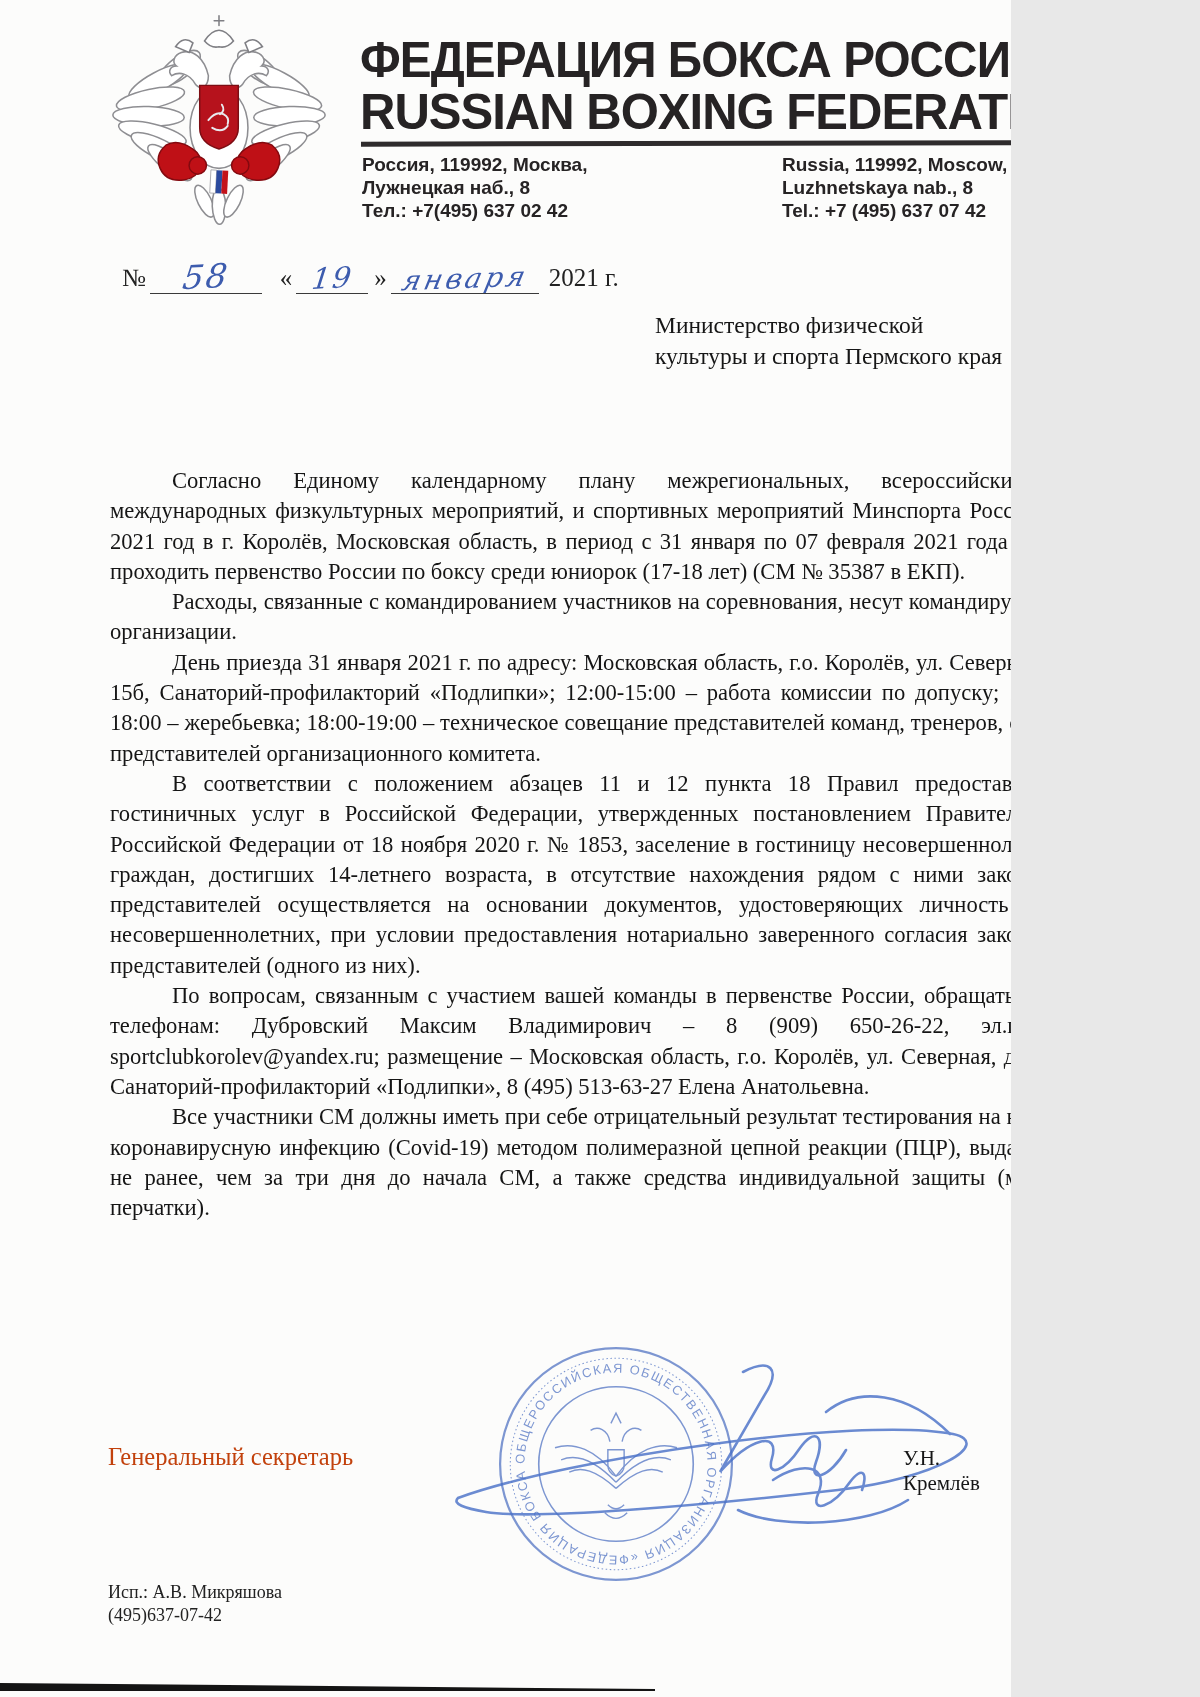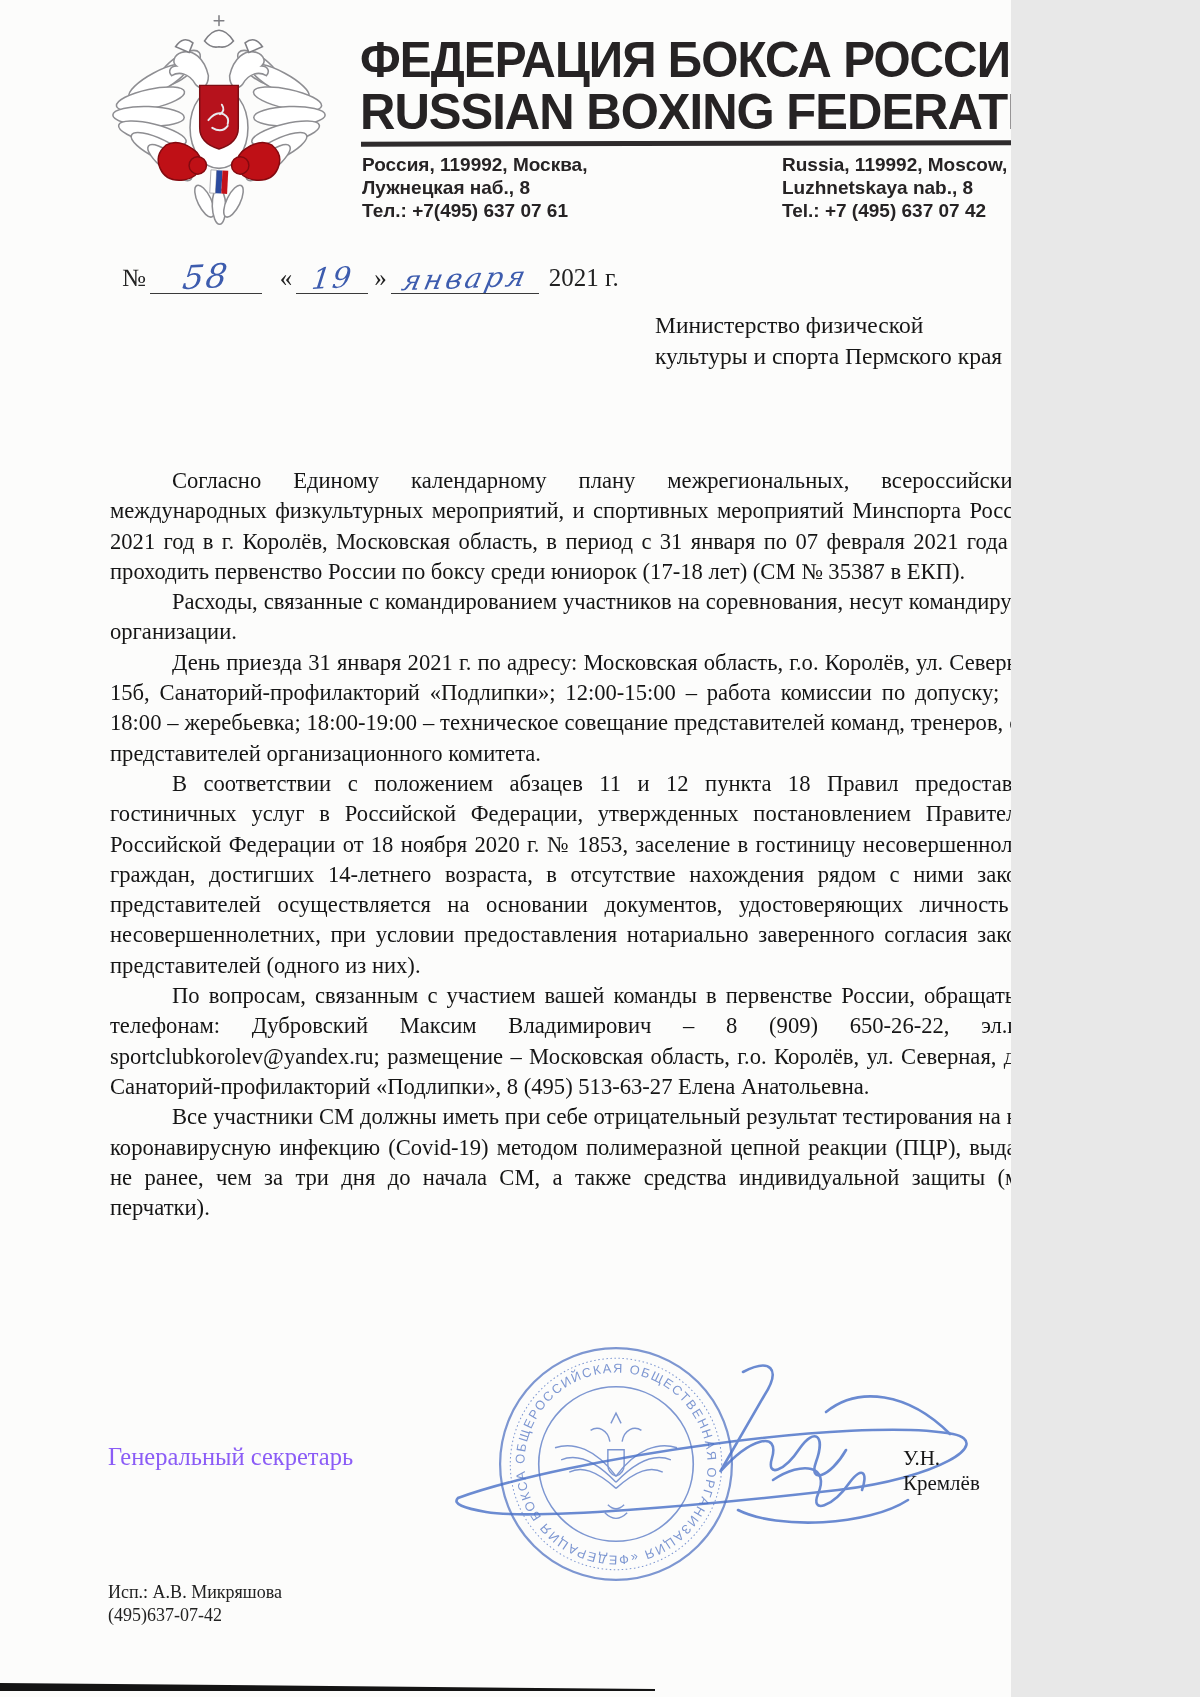--- a/index.html
+++ b/index.html
@@ -62,21 +62,21 @@
     position:absolute;left:655px;top:310px;width:430px;
     text-align:left;font-size:23.5px;line-height:31px;color:#161616;
   }
   
   .body-text{
     position:absolute;left:110px;top:466px;width:958px;
     font-size:22.6px;line-height:30.3px;text-align:justify;color:#151515;
   }
   .body-text p{margin:0;text-indent:62px;}
   
-  .sig-title{position:absolute;left:108px;top:1443px;font-size:24.5px;color:#8b5cf6;}
+  .sig-title{position:absolute;left:108px;top:1443px;font-size:24.5px;color:#c2410c;}
   .sig-name{position:absolute;left:903px;top:1446px;font-size:21px;color:#161616;}
   .stamp{position:absolute;left:494px;top:1342px;width:244px;height:244px;opacity:0.88;}
   .sig-ink{position:absolute;left:438px;top:1326px;width:580px;height:290px;opacity:0.9;}
   
   .executor{
     position:absolute;left:108px;top:1537px;
     font-size:18px;line-height:23px;color:#222;white-space:pre-line;margin-top:44px;
   }
   .artifact{position:absolute;left:0;top:1680px;width:700px;height:17px;}
 </style>
@@ -132,21 +132,21 @@
         <rect x="112" y="164" width="6" height="24" fill="#2b4a9e"></rect>
         <rect x="118" y="164" width="6" height="24" fill="#c3121a"></rect>
       </g>
     </svg>
 
     <div class="org-ru">ФЕДЕРАЦИЯ БОКСА РОССИИ</div>
     <div class="org-en">RUSSIAN BOXING FEDERATION</div>
     <div class="head-rule"></div>
     <div class="addr addr-ru">Россия, 119992, Москва,
 Лужнецкая наб., 8
-Тел.: +7(495) 637 07 61</div>
+Тел.: +7(495) 637 02 42</div>
     <div class="addr addr-en">Russia, 119992, Moscow,
 Luzhnetskaya nab., 8
 Tel.: +7 (495) 637 07 42</div>
   </div>
 
   <div class="refline">
     <span class="lbl">№</span>
     <span class="blank" style="width:112px;margin-left:4px;">
       <span class="hand hand-num">58</span>
     </span>

